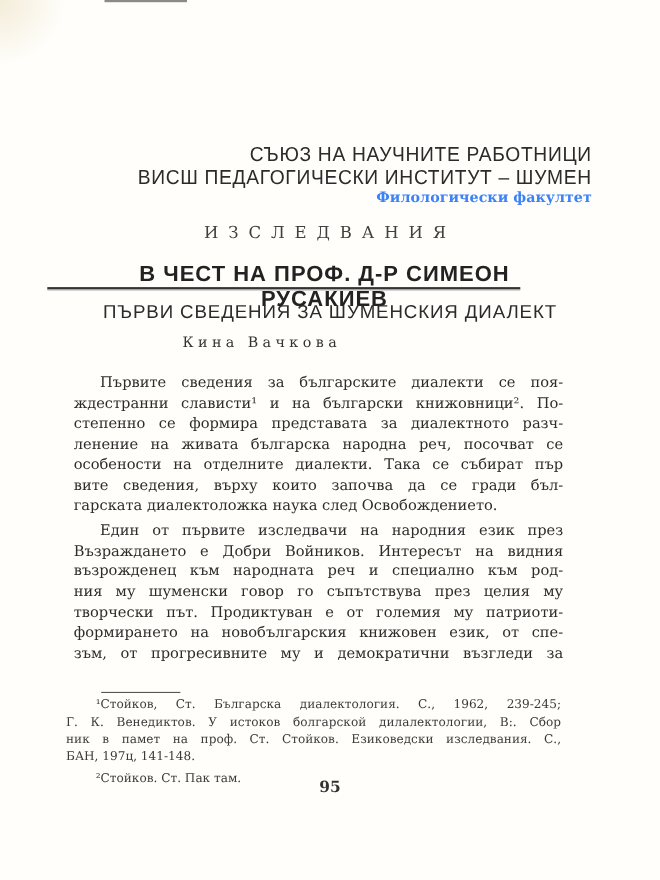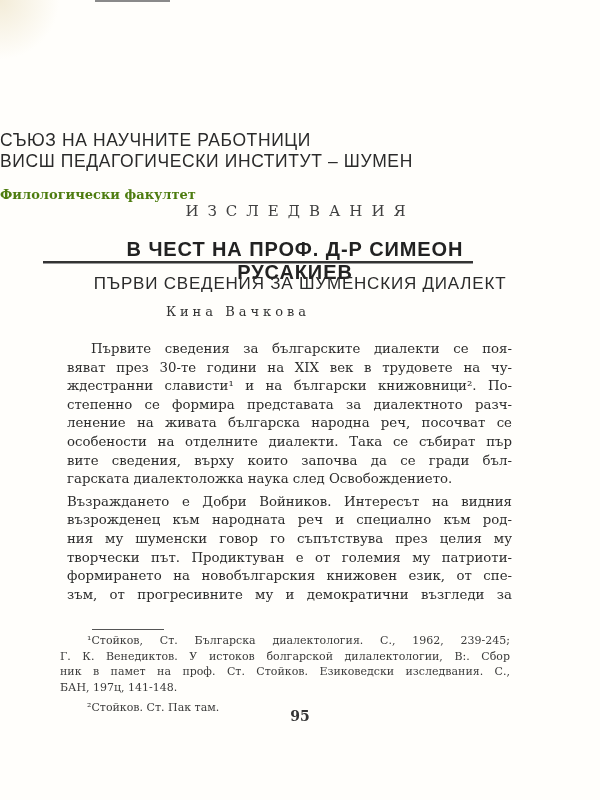--- a/index.html
+++ b/index.html
@@ -11,29 +11,29 @@
       position: relative;
     }
     .page-stain {
       position: absolute; left: 0; top: 0; width: 60px; height: 60px;
       background: radial-gradient(circle at 0 0, #f3ecd8 0%, rgba(255,254,251,0) 70%);
     }
     .top-edge {
       position: absolute; left: 95px; top: 0; width: 75px; height: 2px; background: #8a8a8a;
     }
     .header-block {
-      position: absolute; left: 0; top: 130px; width: 538px; text-align: left;
+      position: absolute; left: 0; top: 130px; width: 538px; text-align: right;
     }
     .org {
       font-family: "Liberation Sans", sans-serif;
       font-size: 17.5px; letter-spacing: 0.6px; line-height: 21px; color: #2b2b2b;
       transform: scaleY(1.05);
     }
     .faculty {
-      font-size: 13px; font-weight: bold; margin-top: 15px; color: #4d7c0f;
+      font-size: 13px; font-weight: bold; margin-top: 1px; color: #3b82f6;
     }
     .series {
       position: absolute; left: 0; top: 202px; width: 600px; text-align: center;
       font-size: 15px; letter-spacing: 9px; color: #404040;
     }
     .dedication {
       position: absolute; left: 80px; top: 238px; width: 430px; text-align: center;
       font-family: "Liberation Sans", sans-serif; font-weight: bold;
       font-size: 20px; letter-spacing: 0.9px; color: #222;
     }
@@ -92,30 +92,30 @@
 <div class="dedication">В ЧЕСТ НА ПРОФ. Д-Р СИМЕОН РУСАКИЕВ</div>
 <div class="rule"></div>
 <div class="rule2"></div>
 
 <div class="article-title">ПЪРВИ СВЕДЕНИЯ ЗА ШУМЕНСКИЯ ДИАЛЕКТ</div>
 <div class="author">Кина Вачкова</div>
 
 <div class="body-text">
   <div>
     <span class="line indent">Първите сведения за българските диалекти се поя-</span>
-    <span class="line">вяват през 30-те години на XIX век в трудовете на чу-</span>
     <span class="line">ждестранни слависти¹ и на български книжовници². По-</span>
     <span class="line">степенно се формира представата за диалектното разч-</span>
     <span class="line">ленение на живата българска народна реч, посочват се</span>
     <span class="line">особености на отделните диалекти. Така се събират пър</span>
     <span class="line">вите сведения, върху които започва да се гради бъл-</span>
     <span class="line last">гарската диалектоложка наука след Освобождението.</span>
   </div>
   <div class="gap"></div>
   <div>
+    <span class="line indent">Един от първите изследвачи на народния език през</span>
     <span class="line">Възраждането е Добри Войников. Интересът на видния</span>
     <span class="line">възрожденец към народната реч и специално към род-</span>
     <span class="line">ния му шуменски говор го съпътствува през целия му</span>
     <span class="line">творчески път. Продиктуван е от големия му патриоти-</span>
     <span class="line">формирането на новобългарския книжовен език, от спе-</span>
     <span class="line">зъм, от прогресивните му и демократични възгледи за</span>
   </div>
 </div>
 
 <div class="fn-rule"></div>

